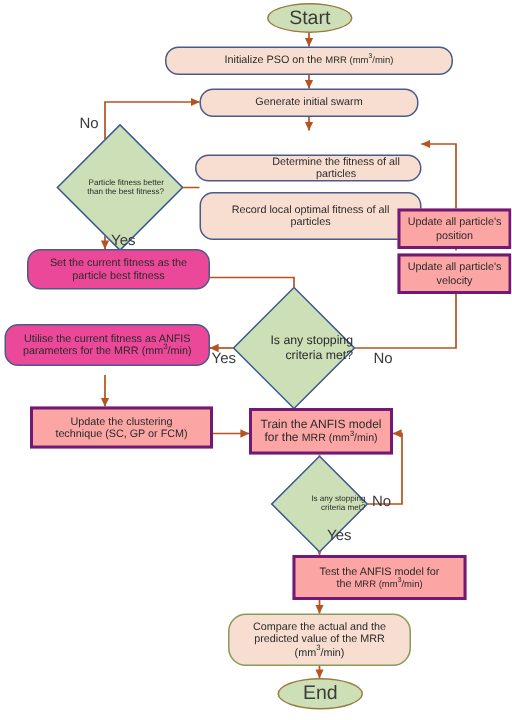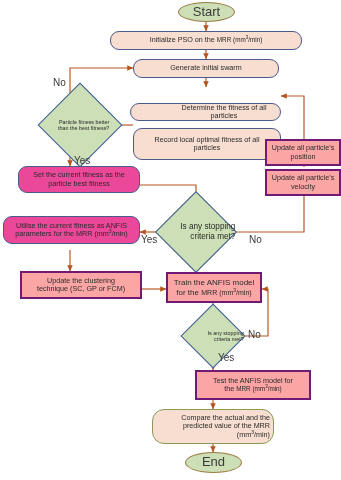--- a/index.html
+++ b/index.html
@@ -68,21 +68,20 @@
     border: 2px solid #701a75;
     border-radius: 0;
     font-size: 7.2px;
   }
   
   .proc-peach-tall {
     background: #f7ded0;
     border: 1px solid #8a9a5a;
     border-radius: 12px;
     font-size: 7.2px;
-    text-align: right;
   }
   
   .decision {
     position: absolute;
     display: flex;
     align-items: center;
     justify-content: center;
     text-align: center;
   }
   .decision .dshape {

